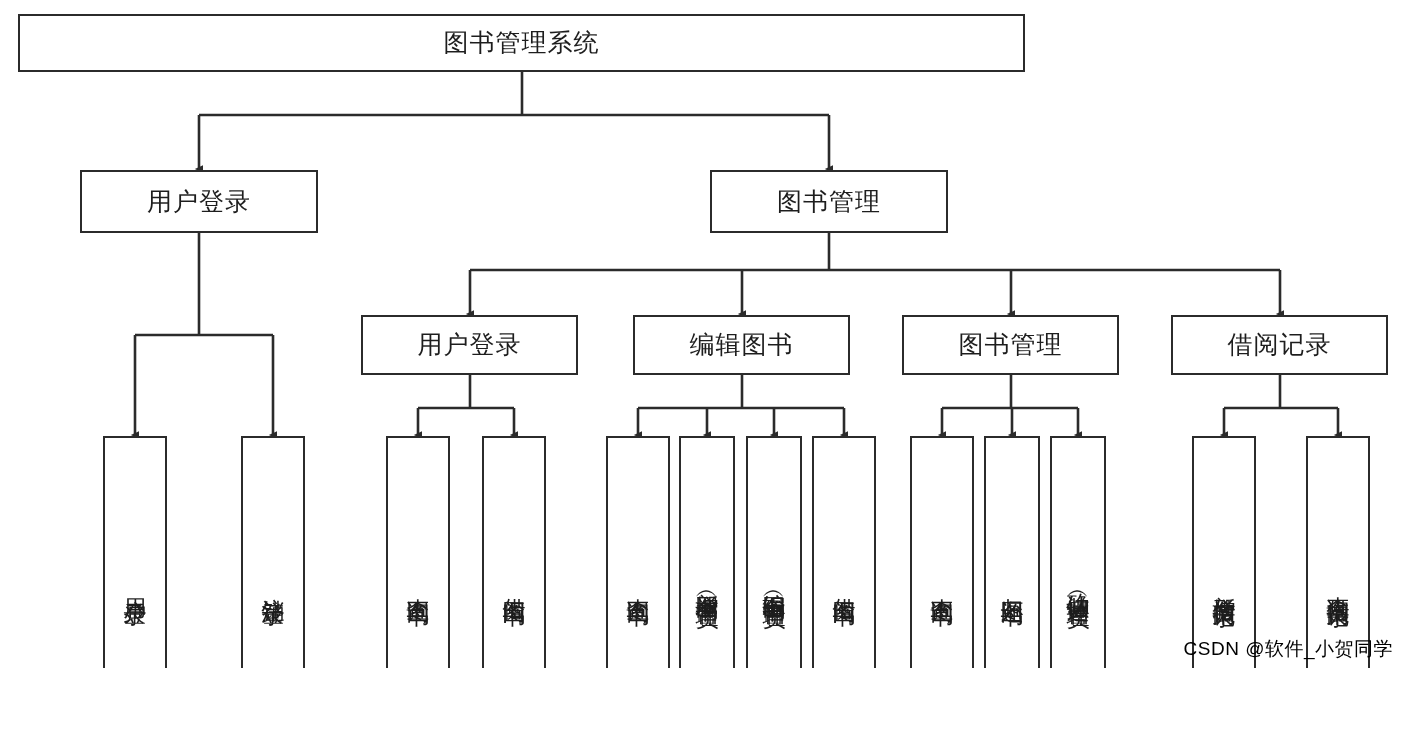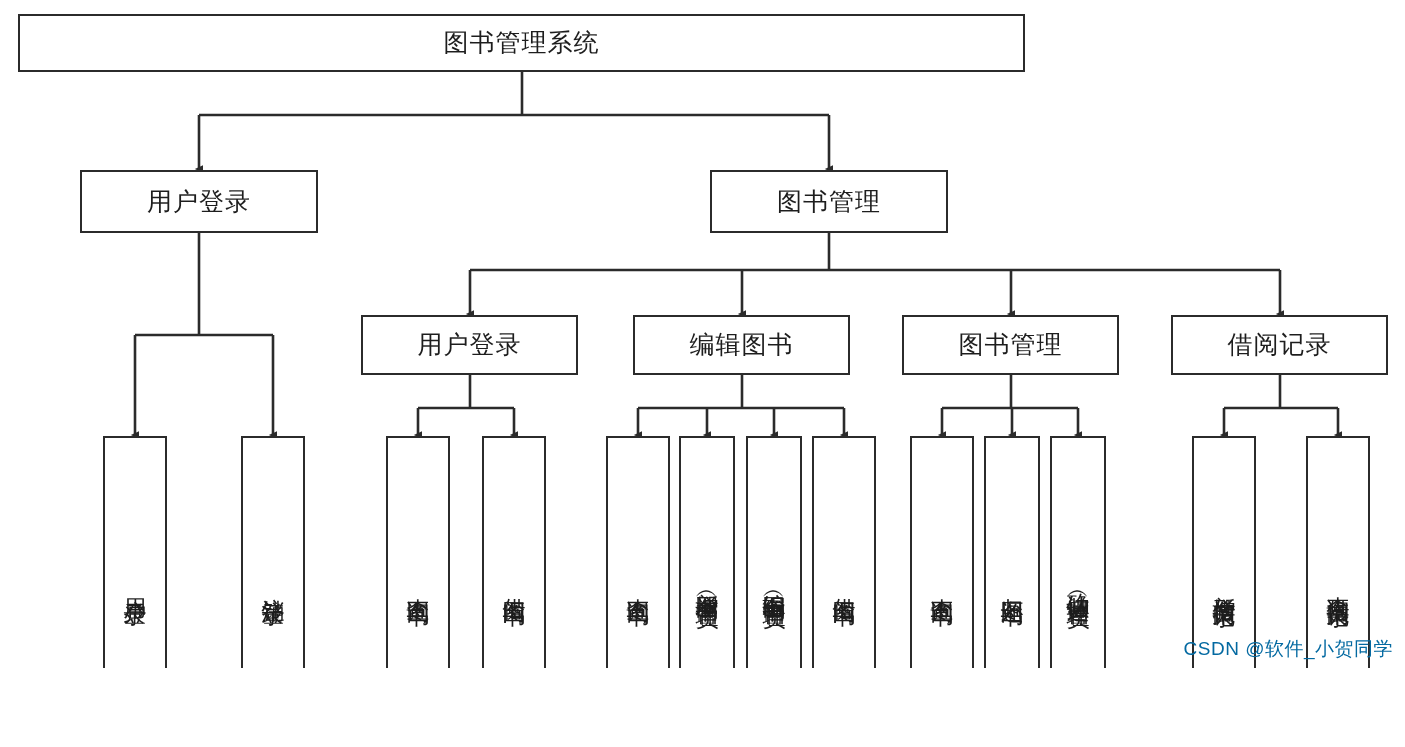--- a/index.html
+++ b/index.html
@@ -52,21 +52,21 @@
   .node.vert .vlabel {
     writing-mode: vertical-rl;
     text-orientation: upright;
     display: block;
   }
   #watermark {
     position: absolute;
     right: 12px;
     bottom: 6px;
     font-size: 19px;
-    color: #0369a1;
+    color: #000000;
     letter-spacing: 0.5px;
     white-space: nowrap;
     user-select: none;
   }
 </style>
 </head>
 <body>
 
 <div id="canvas">
   <svg id="edges" viewBox="0 0 1405 747">

